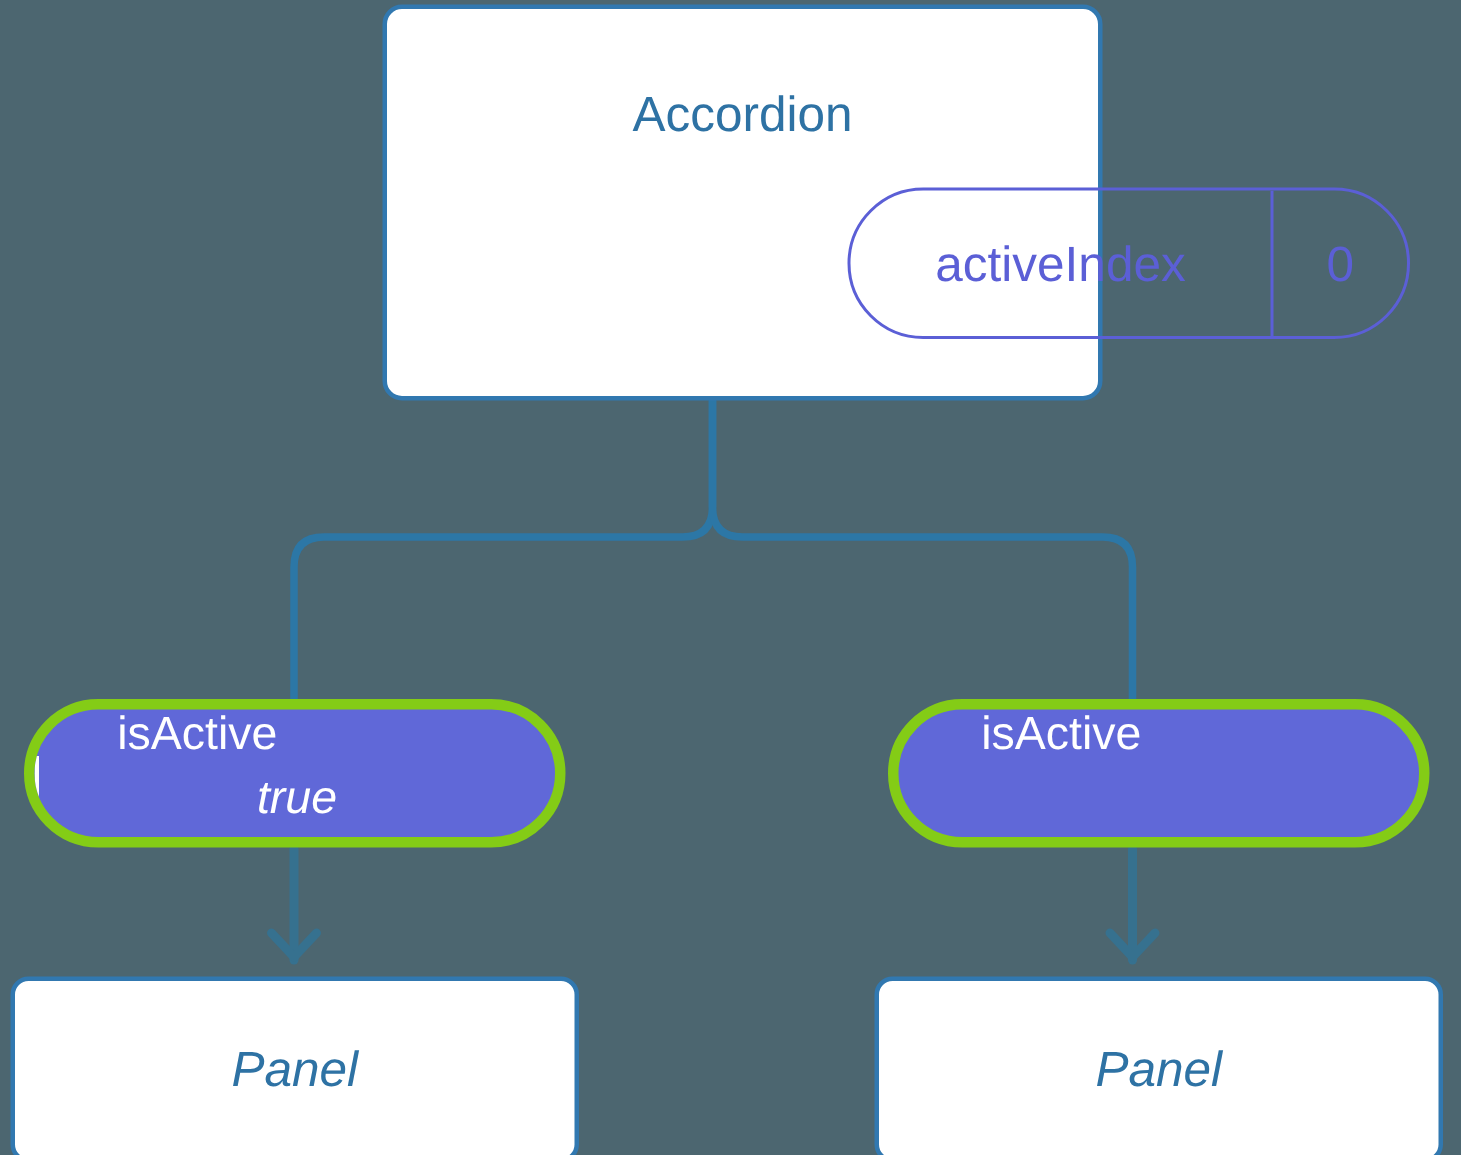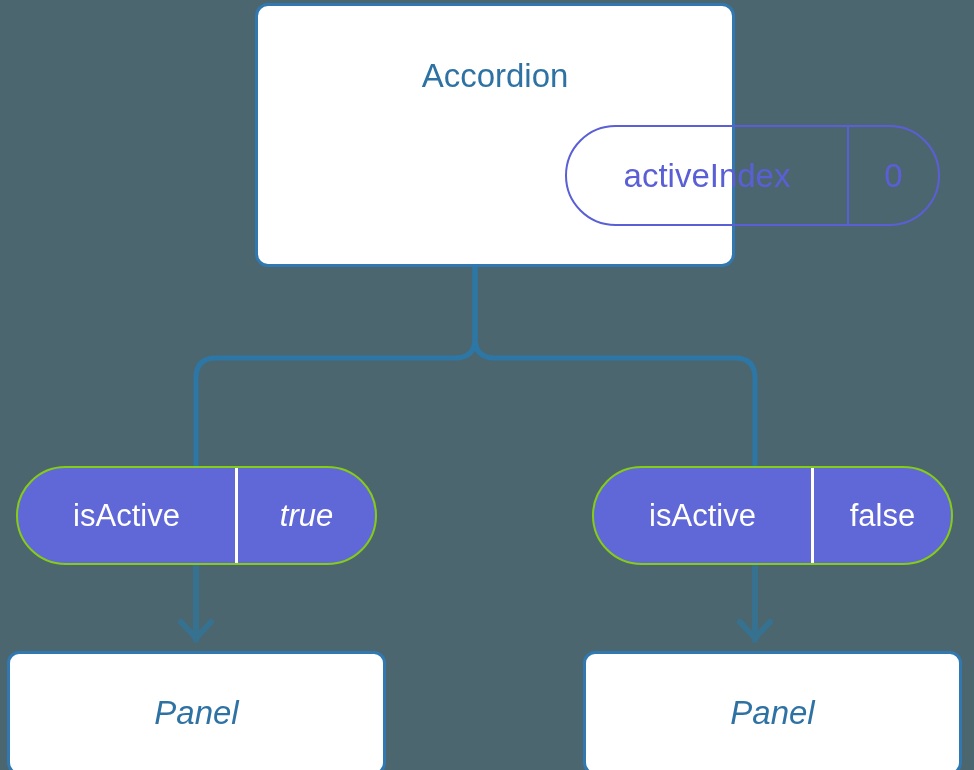--- a/index.html
+++ b/index.html
@@ -109,21 +109,22 @@
     flex: 1;
     color: #5b5fd6;
     font-size: 33px;
     border-left: 2px solid #5b5fd6;
   }
 
   
   .pill-filled {
     height: 99px;
     background: #6068d8;
-    border: 2px solid #84cc16;
+    border: 7px solid #84cc16;
+    flex-direction: column;
   }
   .pill-filled .pill-key,
   .pill-filled .pill-val {
     color: #ffffff;
     font-size: 31px;
   }
   .pill-filled .pill-val { border-left: 3px solid #ffffff; }
 
   #state-pill-left  { left: 16px;  top: 466px; width: 361px; }
   #state-pill-left  .pill-key { width: 217px; }
@@ -163,21 +164,20 @@
     </div>
   </div>
 
   <div id="state-pill-left" class="pill pill-filled">
     <span class="pill-key">isActive</span>
     <span class="pill-val">true</span>
   </div>
 
   <div id="state-pill-right" class="pill pill-filled">
     <span class="pill-key">isActive</span>
-    <span class="pill-val">false</span>
   </div>
 
   <div id="panel-left" class="card panel-card">
     <div class="card-title">Panel</div>
   </div>
 
   <div id="panel-right" class="card panel-card">
     <div class="card-title">Panel</div>
   </div>
 

